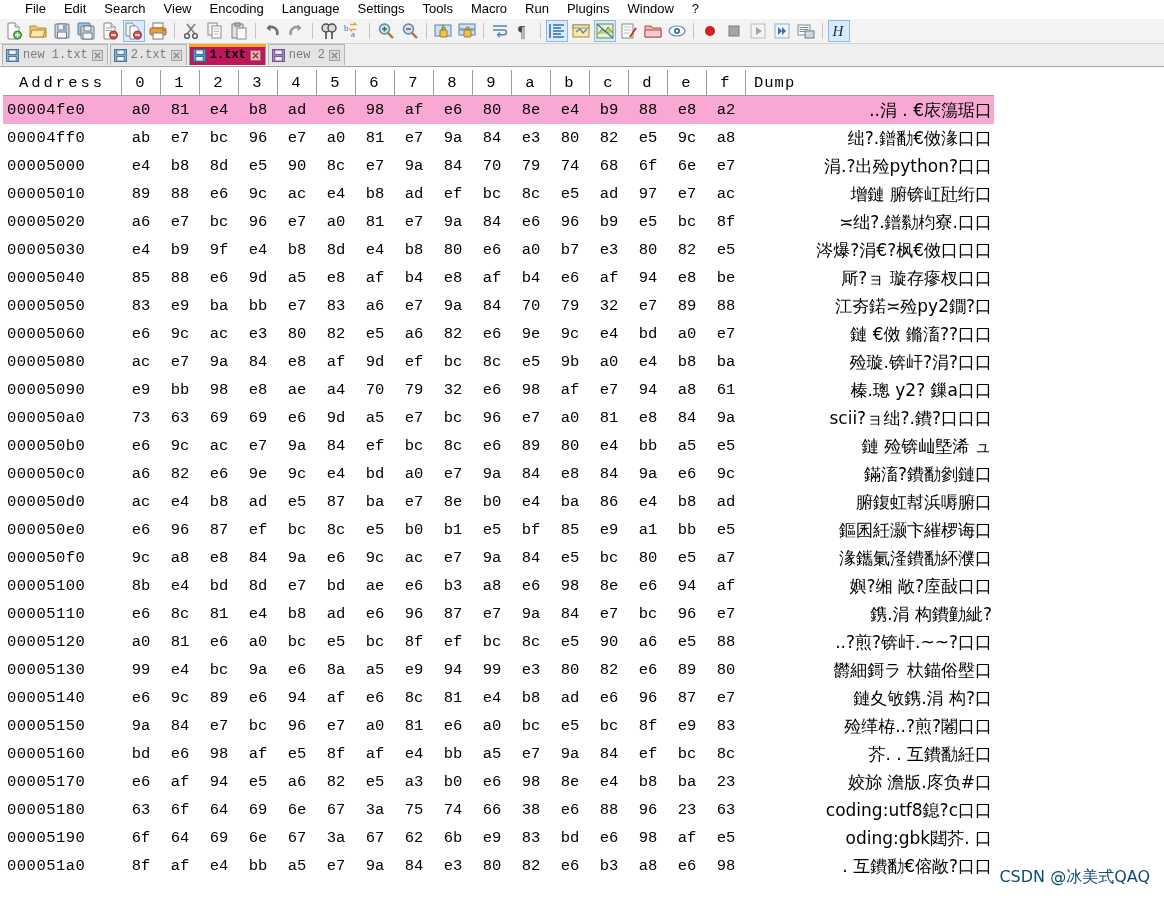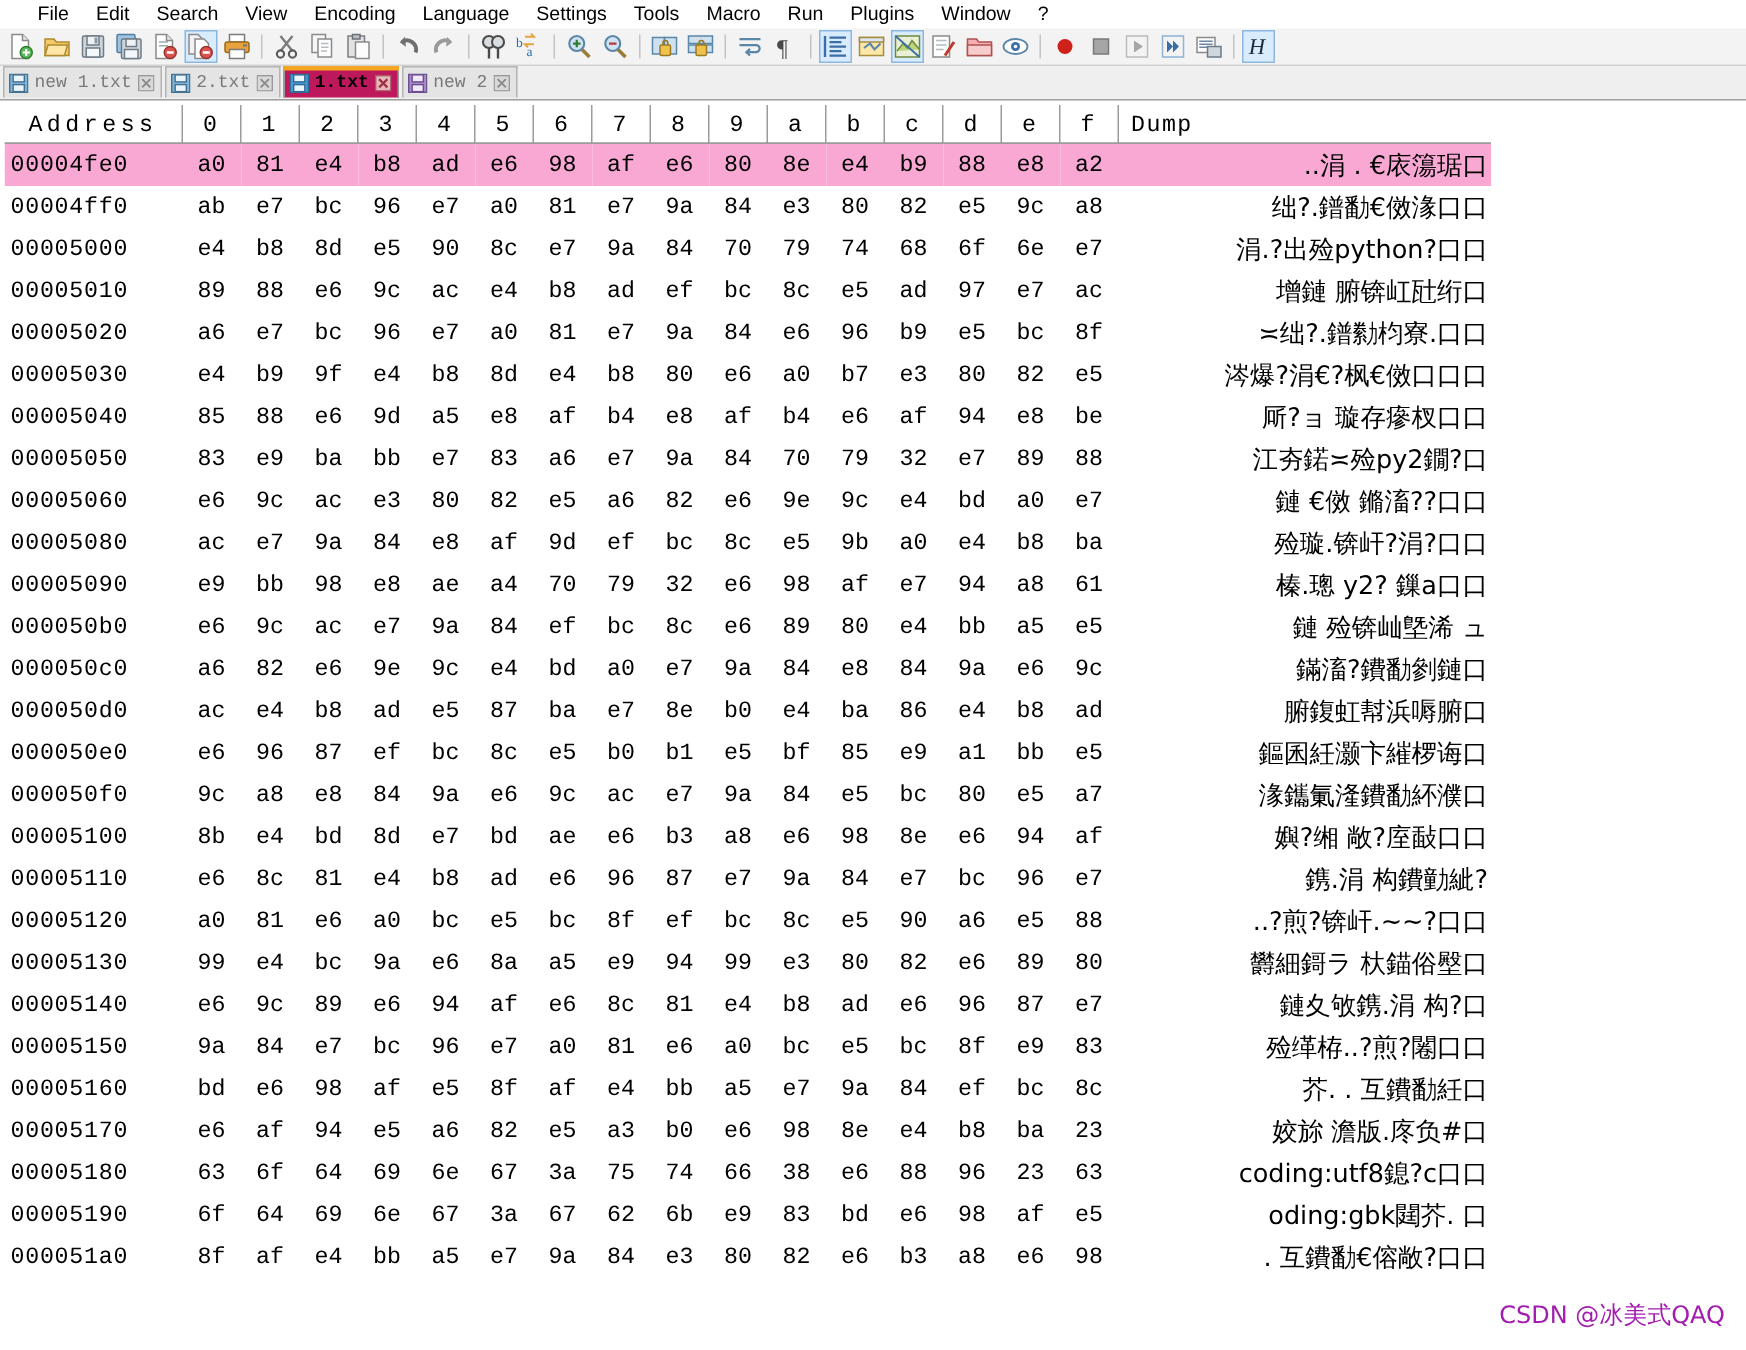--- a/index.html
+++ b/index.html
@@ -172,21 +172,21 @@
     position: absolute;
     left: 970px; top: 70px;
     width: 194px; height: 830px;
     background: #ffffff;
     border-left: 1px solid #9b9b9b;
   }
   #watermark {
     position: absolute;
     right: 14px; bottom: 12px;
     font-size: 16px;
-    color: #a21caf;
+    color: #0c4a6e;
     font-family: "DejaVu Sans", sans-serif;
     white-space: nowrap;
   }
 </style>
 </head>
 <body>
 
 <div id="menubar">
   <div class="menu-item">File</div>
   <div class="menu-item">Edit</div>
@@ -771,20 +771,40 @@
           <td class="c-byte">e6</td>
           <td class="c-byte">98</td>
           <td class="c-byte">af</td>
           <td class="c-byte">e7</td>
           <td class="c-byte">94</td>
           <td class="c-byte">a8</td>
           <td class="c-byte">61</td>
           <td class="c-dump">榛.璁  y2?   鏁a口口</td>
         </tr>
         <tr>
+          <td class="c-addr">000050a0</td>
+          <td class="c-byte">73</td>
+          <td class="c-byte">63</td>
+          <td class="c-byte">69</td>
+          <td class="c-byte">69</td>
+          <td class="c-byte">e6</td>
+          <td class="c-byte">9d</td>
+          <td class="c-byte">a5</td>
+          <td class="c-byte">e7</td>
+          <td class="c-byte">bc</td>
+          <td class="c-byte">96</td>
+          <td class="c-byte">e7</td>
+          <td class="c-byte">a0</td>
+          <td class="c-byte">81</td>
+          <td class="c-byte">e8</td>
+          <td class="c-byte">84</td>
+          <td class="c-byte">9a</td>
+          <td class="c-dump">scii?ョ绌?.鐨?口口口</td>
+        </tr>
+        <tr>
           <td class="c-addr">000050b0</td>
           <td class="c-byte">e6</td>
           <td class="c-byte">9c</td>
           <td class="c-byte">ac</td>
           <td class="c-byte">e7</td>
           <td class="c-byte">9a</td>
           <td class="c-byte">84</td>
           <td class="c-byte">ef</td>
           <td class="c-byte">bc</td>
           <td class="c-byte">8c</td>

